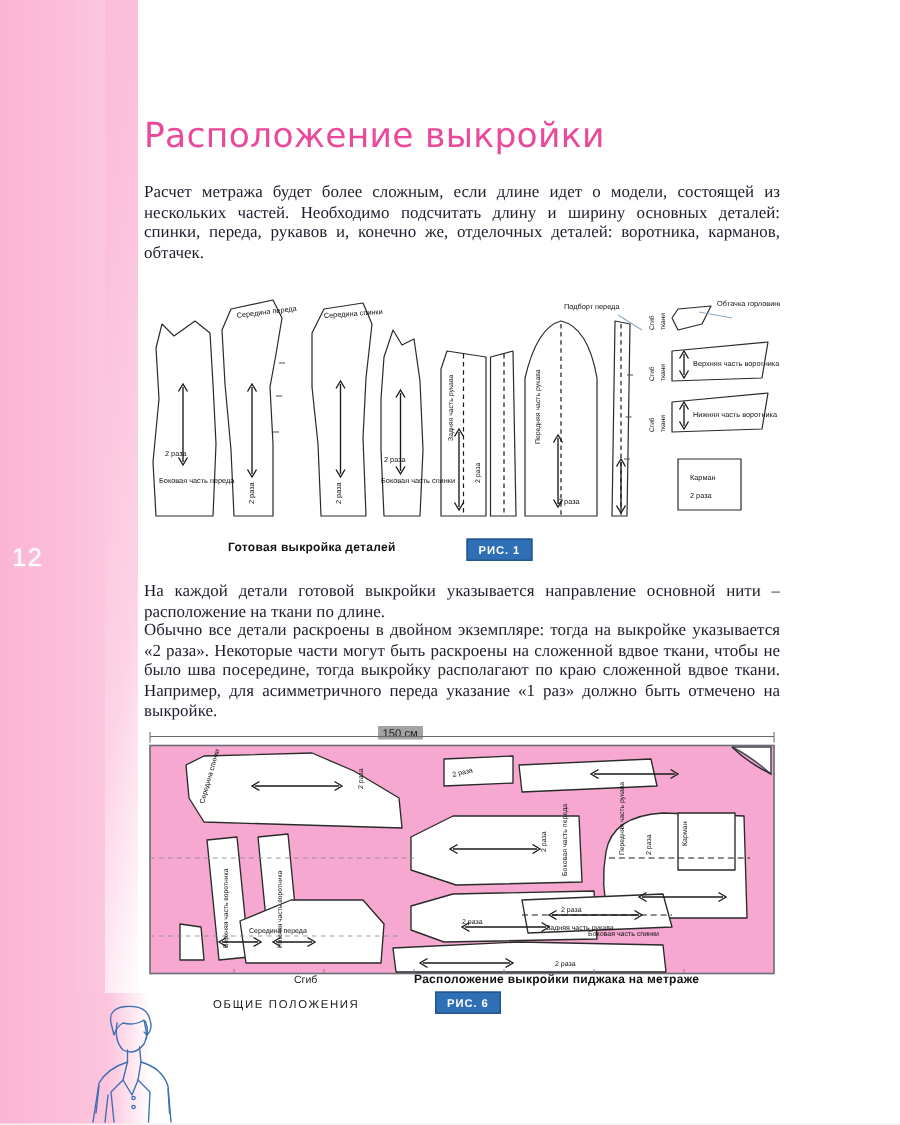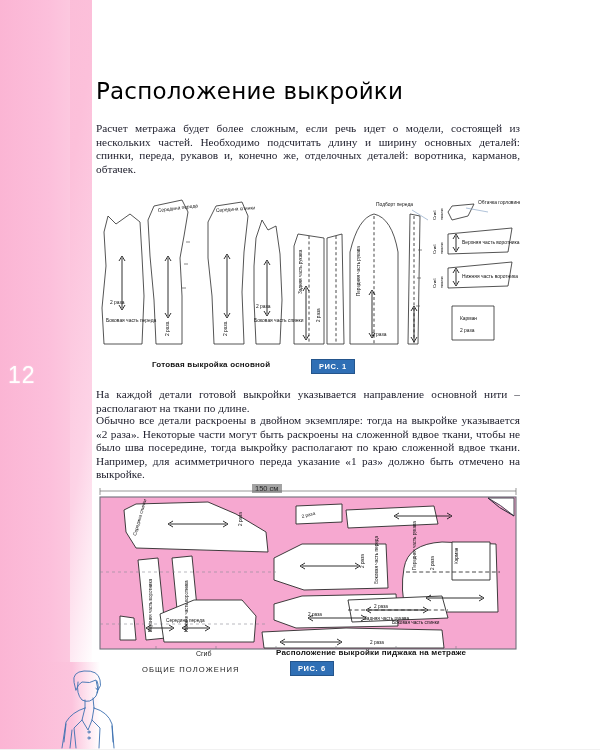--- a/index.html
+++ b/index.html
@@ -15,27 +15,27 @@
   .pink-band{
     position:absolute;left:0;top:0;width:92px;height:750px;
     background:linear-gradient(100deg,#fbb8d6 0%,#fcc0da 45%,#fdd3e6 72%,#ffffff 94%);
   }
   .pink-band2{
     position:absolute;left:0;top:0;width:70px;height:750px;
     background:linear-gradient(90deg,#fbb5d4 0%,#fcbfdb 70%,#fcc8df 100%);
   }
   .page-number{
     position:absolute;left:8px;top:362px;width:46px;
-    color:#ffffff;font-size:23px;letter-spacing:1px;
+    color:#ffffff;font-size:17px;letter-spacing:1px;
     font-family:"Liberation Sans",sans-serif;
     text-shadow:0 0 2px rgba(255,255,255,.5);
   }
   h1.title{
     margin:0;position:absolute;left:96px;top:78px;
-    font-size:23px;font-weight:400;color:#000000;
+    font-size:23px;font-weight:400;color:#ec4899;
     letter-spacing:.2px;font-family:"DejaVu Sans",sans-serif;
   }
   .para{
     position:absolute;left:96px;width:424px;
     font-family:"Liberation Serif",serif;
     font-size:11.3px;line-height:13.6px;color:#1d1d2b;
     text-align:justify;
   }
   #para1{top:122px;}
   #para2{top:388px;}
@@ -89,21 +89,21 @@
 
 <div class="page">
 
   <div class="pink-band"></div>
   <div class="pink-band2"></div>
 
   <div class="page-number">12</div>
 
   <h1 class="title">Расположение выкройки</h1>
 
-  <div class="para" id="para1">Расчет метража будет более сложным, если речь идет о модели, состоящей из нескольких частей. Необходимо подсчитать длину и ширину основных деталей: спинки, переда, рукавов и, конечно же, отделочных деталей: воротника, карманов, обтачек.</div>
+  <div class="para" id="para1">Расчет метража будет более сложным, если длине идет о модели, состоящей из нескольких частей. Необходимо подсчитать длину и ширину основных деталей: спинки, переда, рукавов и, конечно же, отделочных деталей: воротника, карманов, обтачек.</div>
 
   <div class="fig1">
     <svg width="424" height="158" viewBox="0 0 424 158" xmlns="http://www.w3.org/2000/svg">
       <g fill="none" stroke="#2a2a2a" stroke-width="0.8" stroke-linejoin="round">
 
         <path d="M8,36 L12,20 L20,28 L34,18 L44,26 L46,60 L48,100 L46,148 L8,148 L6,112 L10,70 Z"></path>
 
         <path d="M52,24 L58,10 L86,4 L92,16 L88,40 L84,62 L86,100 L86,148 L60,148 L58,104 L54,60 Z"></path>
 
         <path d="M112,26 L120,10 L146,6 L152,20 L148,56 L146,96 L148,148 L118,148 L116,100 L112,62 Z"></path>
@@ -188,24 +188,24 @@
 
       <text x="340" y="24" font-size="4.4" transform="rotate(-90 340 24)">Сгиб</text>
       <text x="347" y="24" font-size="4.4" transform="rotate(-90 347 24)">ткани</text>
       <text x="340" y="58" font-size="4.4" transform="rotate(-90 340 58)">Сгиб</text>
       <text x="347" y="58" font-size="4.4" transform="rotate(-90 347 58)">ткани</text>
       <text x="340" y="92" font-size="4.4" transform="rotate(-90 340 92)">Сгиб</text>
       <text x="347" y="92" font-size="4.4" transform="rotate(-90 347 92)">ткани</text>
     </svg>
   </div>
 
-  <div class="cap-row" id="cap1">Готовая выкройка основной</div>
+  <div class="cap-row" id="cap1">Готовая выкройка деталей</div>
   <div class="figbadge" id="badge1">РИС. 1</div>
 
-  <div class="para" id="para2">На каждой детали готовой выкройки указывается направление основной нити – располагают на ткани по длине.</div>
+  <div class="para" id="para2">На каждой детали готовой выкройки указывается направление основной нити – расположение на ткани по длине.</div>
   <div class="para" id="para3">Обычно все детали раскроены в двойном экземпляре: тогда на выкройке указывается «2 раза». Некоторые части могут быть раскроены на сложенной вдвое ткани, чтобы не было шва посередине, тогда выкройку располагают по краю сложенной вдвое ткани. Например, для асимметричного переда указание «1 раз» должно быть отмечено на выкройке.</div>
 
   <div class="dim150">150 см</div>
 
   <div class="fig2">
     <svg width="424" height="168" viewBox="0 0 424 168" xmlns="http://www.w3.org/2000/svg">
 
       <g stroke="#6a6a6a" stroke-width="0.7">
         <line x1="4" y1="3" x2="420" y2="3"></line>
         <line x1="4" y1="0" x2="4" y2="7"></line>

